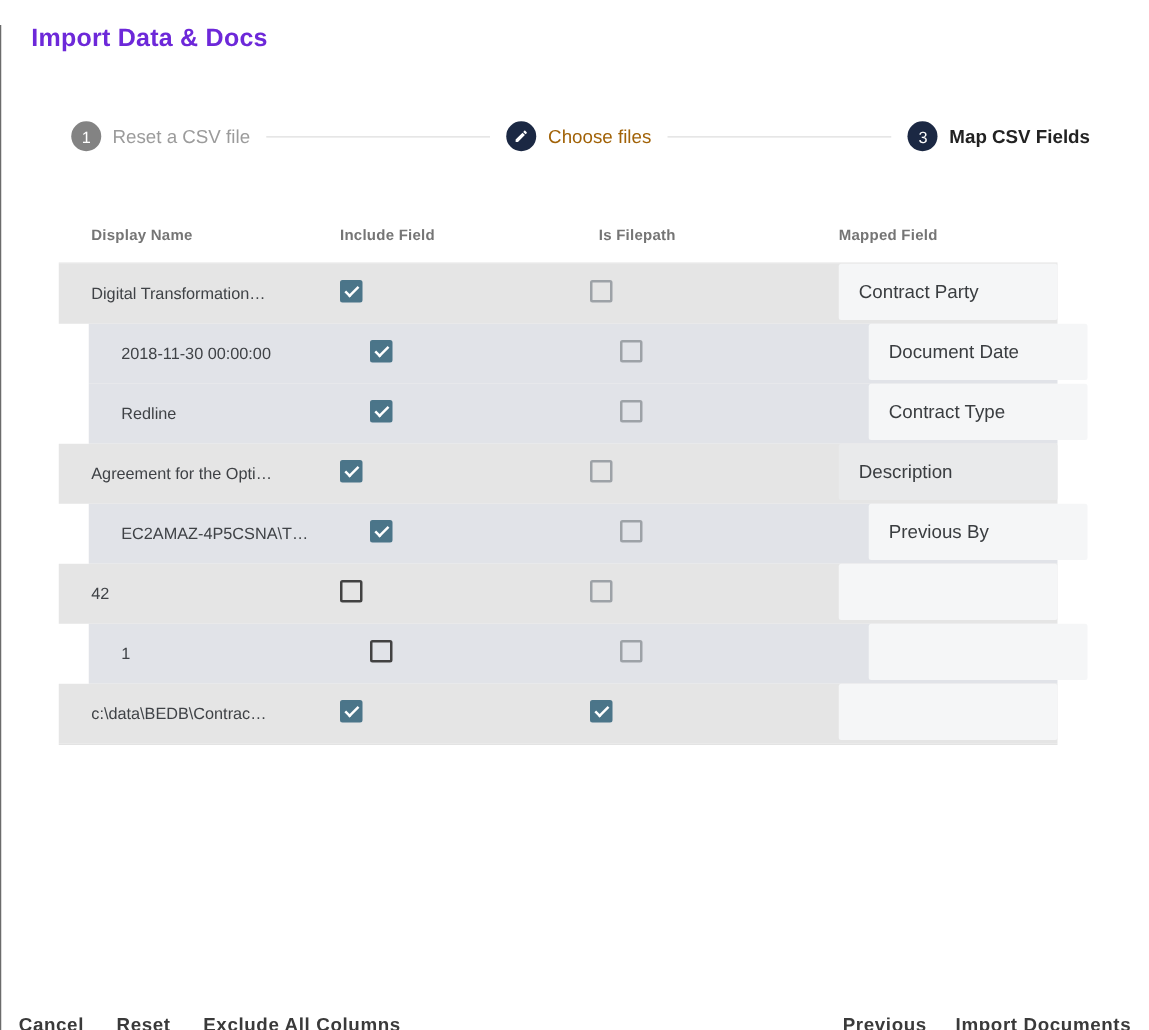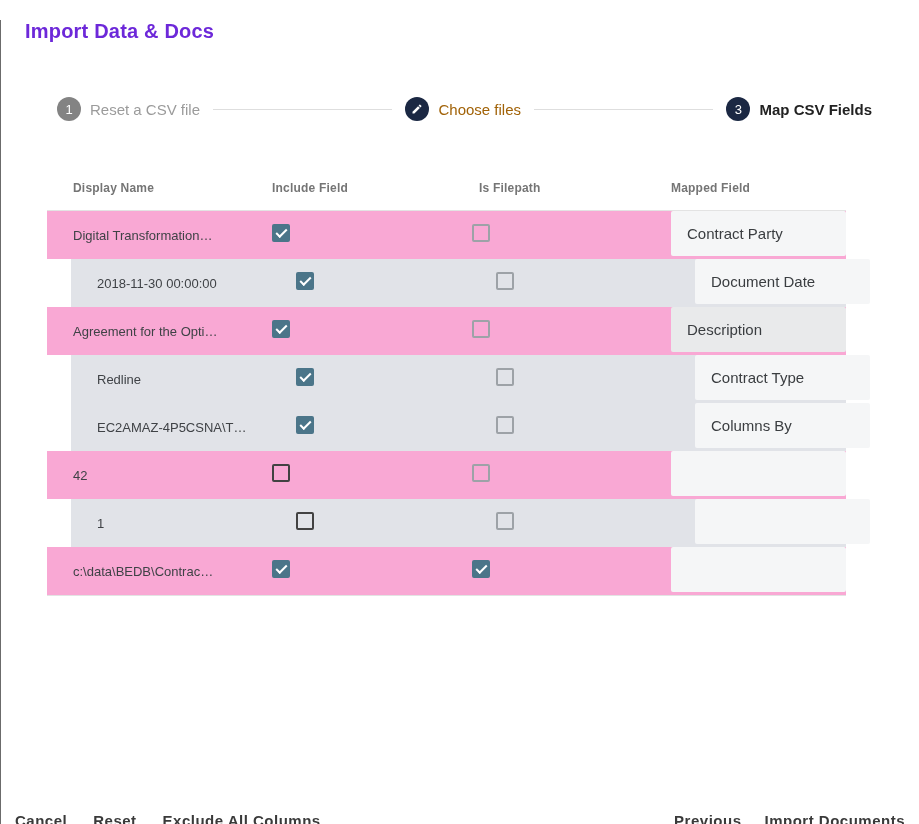--- a/index.html
+++ b/index.html
@@ -59,21 +59,21 @@
     letter-spacing: 0.2px;
     color: #757575;
   }
   .th.c1 { padding-left: 26px; }
   .th.c3 { padding-left: 7px; }
   .row {
     display: grid;
     grid-template-columns: 225px 200px 199px 175px;
     height: 48px;
     align-items: center;
-    background: #f9a8d4;
+    background: #e5e5e5;
   }
   .row.striped { background: #e1e3e8; margin-left: 24px; }
   .tbody { border-bottom: 1px solid #e3e3e3; }
   .cell.name { padding-left: 26px; overflow: hidden; }
   .dn {
     font-size: 13px;
     color: #3f4246;
     white-space: nowrap;
   }
   .cb {
@@ -198,63 +198,63 @@
       <span class="cb cb-include checked"></span>
     </div>
     <div class="cell">
       <span class="cb cb-filepath unchecked-light"></span>
     </div>
     <div class="cell mapped">
       <div class="mapped-box">Document Date</div>
     </div>
   </div>
 
+  <div class="row striped">
+    <div class="cell name">
+      <span class="dn">Redline</span>
+    </div>
+    <div class="cell">
+      <span class="cb cb-include checked"></span>
+    </div>
+    <div class="cell">
+      <span class="cb cb-filepath unchecked-light"></span>
+    </div>
+    <div class="cell mapped">
+      <div class="mapped-box">Contract Type</div>
+    </div>
+  </div>
+
   <div class="row">
     <div class="cell name">
       <span class="dn">Agreement for the Opti…</span>
     </div>
     <div class="cell">
       <span class="cb cb-include checked"></span>
     </div>
     <div class="cell">
       <span class="cb cb-filepath unchecked-light"></span>
     </div>
     <div class="cell mapped">
       <div class="mapped-box darker">Description</div>
     </div>
   </div>
 
+
   <div class="row striped">
     <div class="cell name">
-      <span class="dn">Redline</span>
-    </div>
-    <div class="cell">
-      <span class="cb cb-include checked"></span>
-    </div>
-    <div class="cell">
-      <span class="cb cb-filepath unchecked-light"></span>
-    </div>
-    <div class="cell mapped">
-      <div class="mapped-box">Contract Type</div>
-    </div>
-  </div>
-
-
-  <div class="row striped">
-    <div class="cell name">
       <span class="dn">EC2AMAZ-4P5CSNA\T…</span>
     </div>
     <div class="cell">
       <span class="cb cb-include checked"></span>
     </div>
     <div class="cell">
       <span class="cb cb-filepath unchecked-light"></span>
     </div>
     <div class="cell mapped">
-      <div class="mapped-box">Columns By</div>
+      <div class="mapped-box">Previous By</div>
     </div>
   </div>
 
   <div class="row">
     <div class="cell name">
       <span class="dn">42</span>
     </div>
     <div class="cell">
       <span class="cb cb-include unchecked-dark"></span>
     </div>

